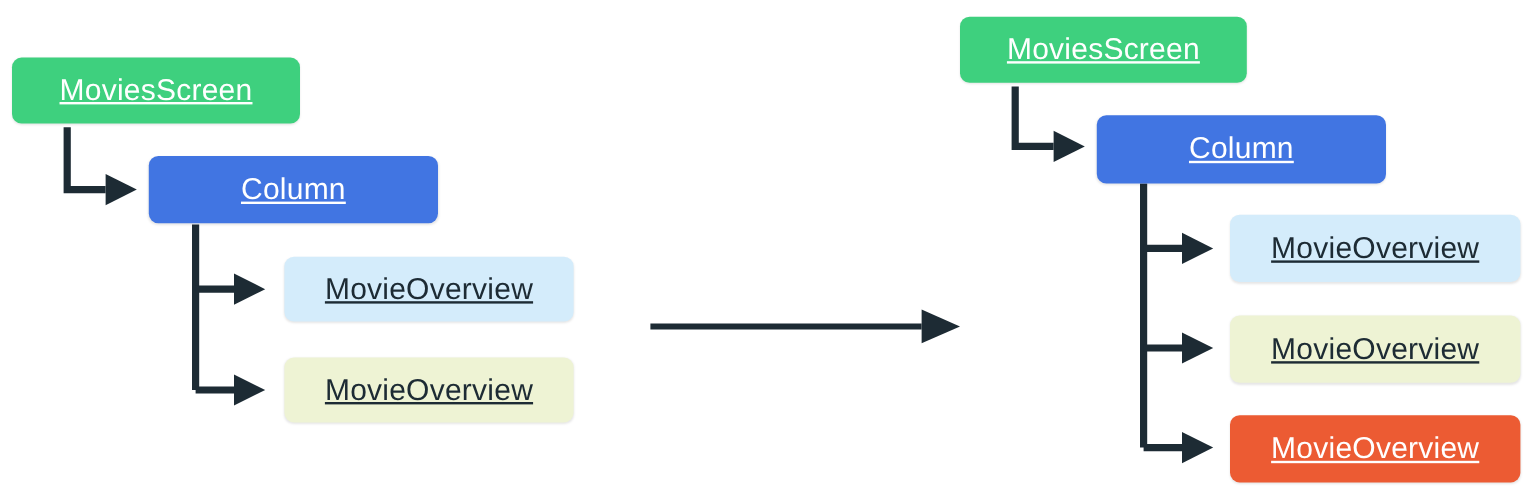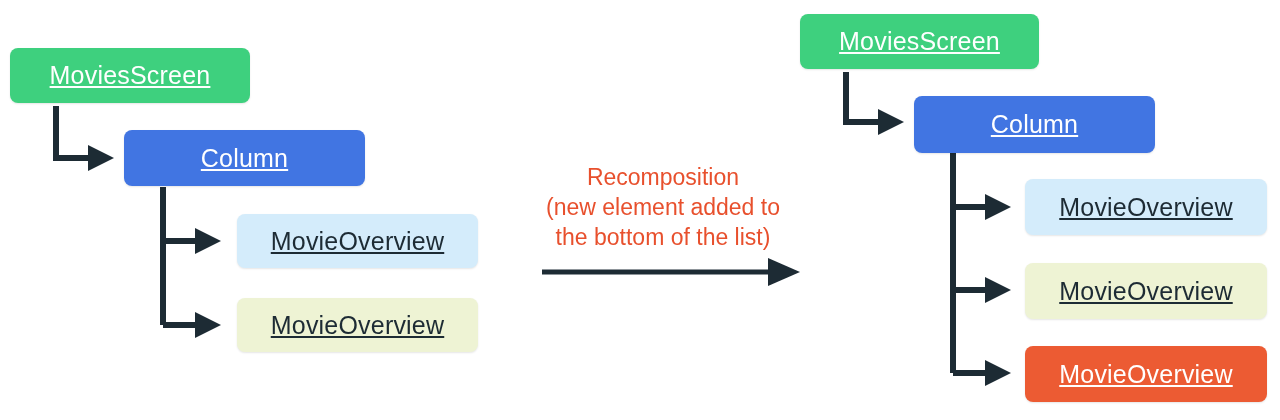--- a/index.html
+++ b/index.html
@@ -86,25 +86,20 @@
   </svg>
 
   <div class="node root" style="left:10px; top:48px; width:240px; height:55px;">MoviesScreen</div>
 
   <div class="node container" style="left:124px; top:130px; width:241px; height:56px;">Column</div>
 
   <div class="node child-a" style="left:237px; top:214px; width:241px; height:54px;">MovieOverview</div>
 
   <div class="node child-b" style="left:237px; top:298px; width:241px; height:54px;">MovieOverview</div>
 
-  <div class="transition-label">
-    <div>Recomposition</div>
-    <div>(new element added to</div>
-    <div>the bottom of the list)</div>
-  </div>
 
   <div class="node root" style="left:800px; top:14px; width:239px; height:55px;">MoviesScreen</div>
 
   <div class="node container" style="left:914px; top:96px; width:241px; height:57px;">Column</div>
 
   <div class="node child-a" style="left:1025px; top:179px; width:242px; height:56px;">MovieOverview</div>
 
   <div class="node child-b" style="left:1025px; top:263px; width:242px; height:56px;">MovieOverview</div>
 
   <div class="node child-new" style="left:1025px; top:346px; width:242px; height:56px;">MovieOverview</div>

